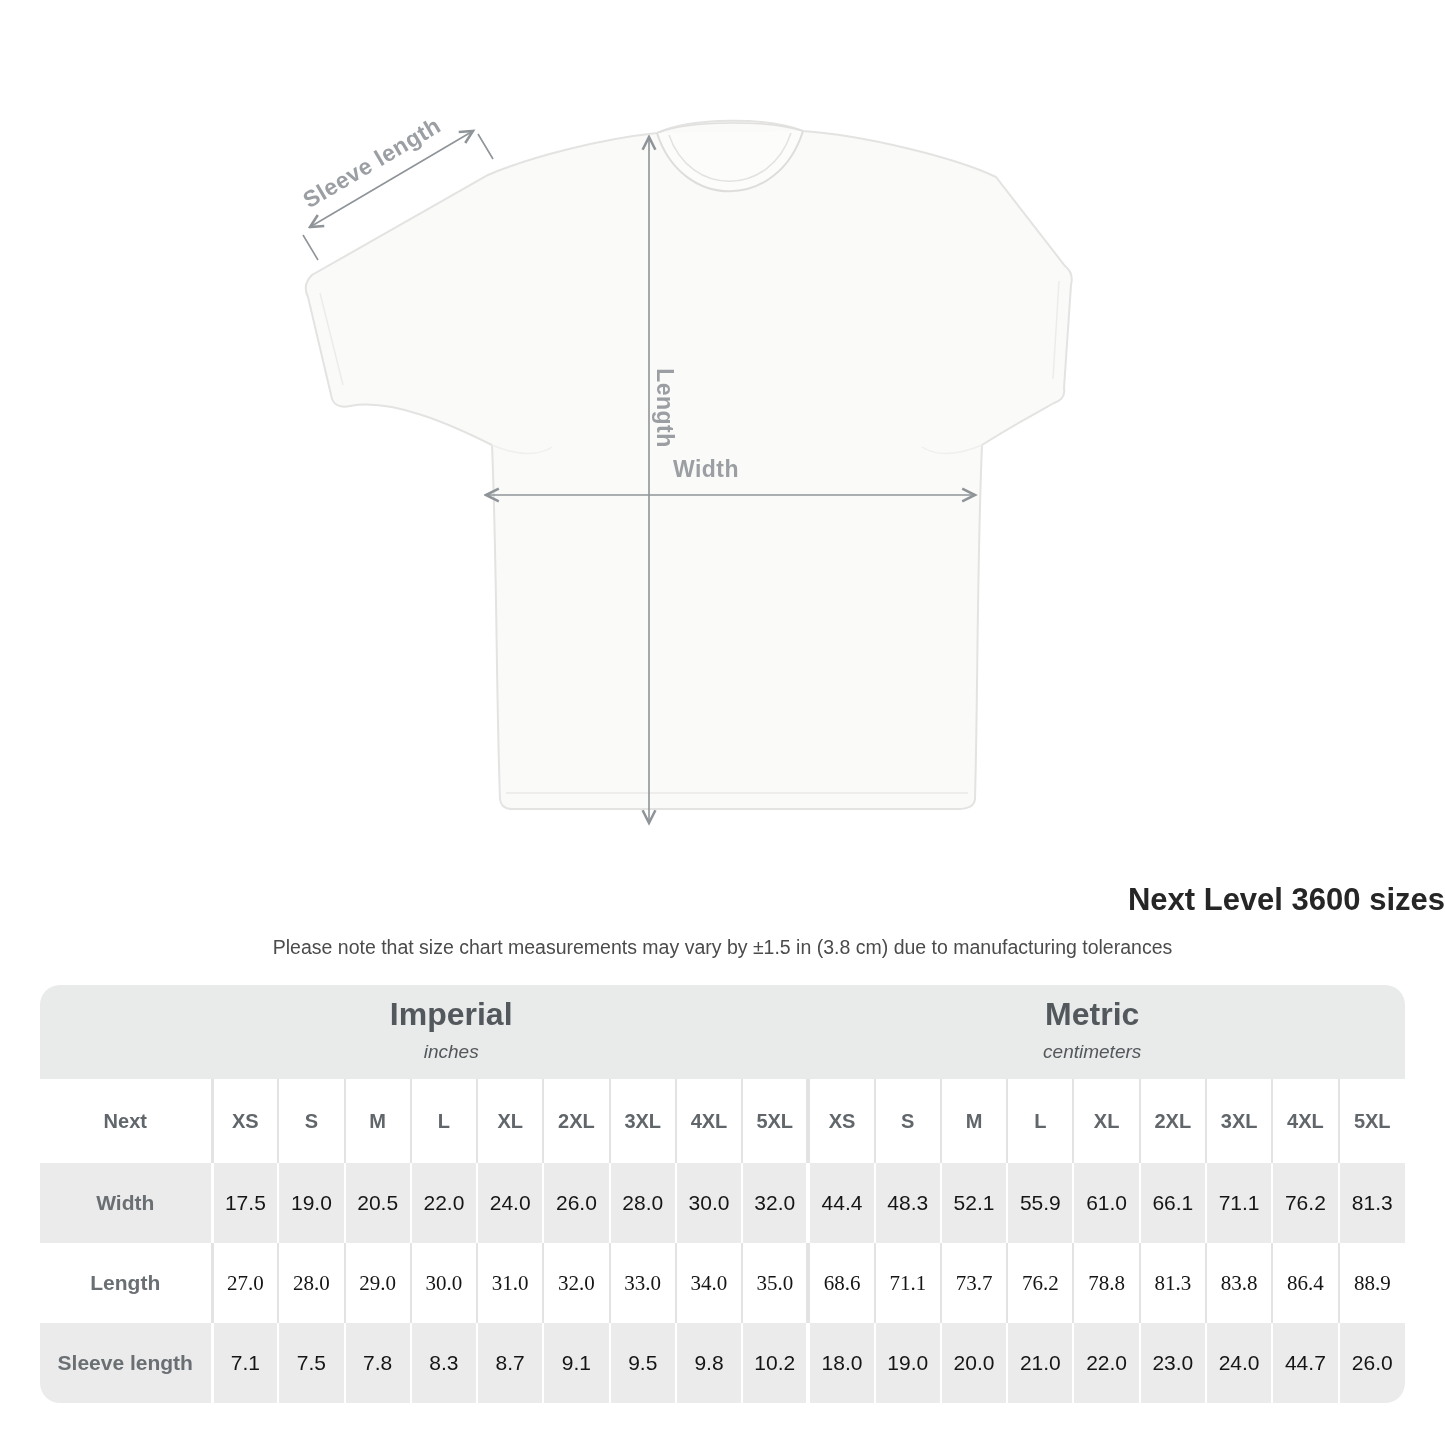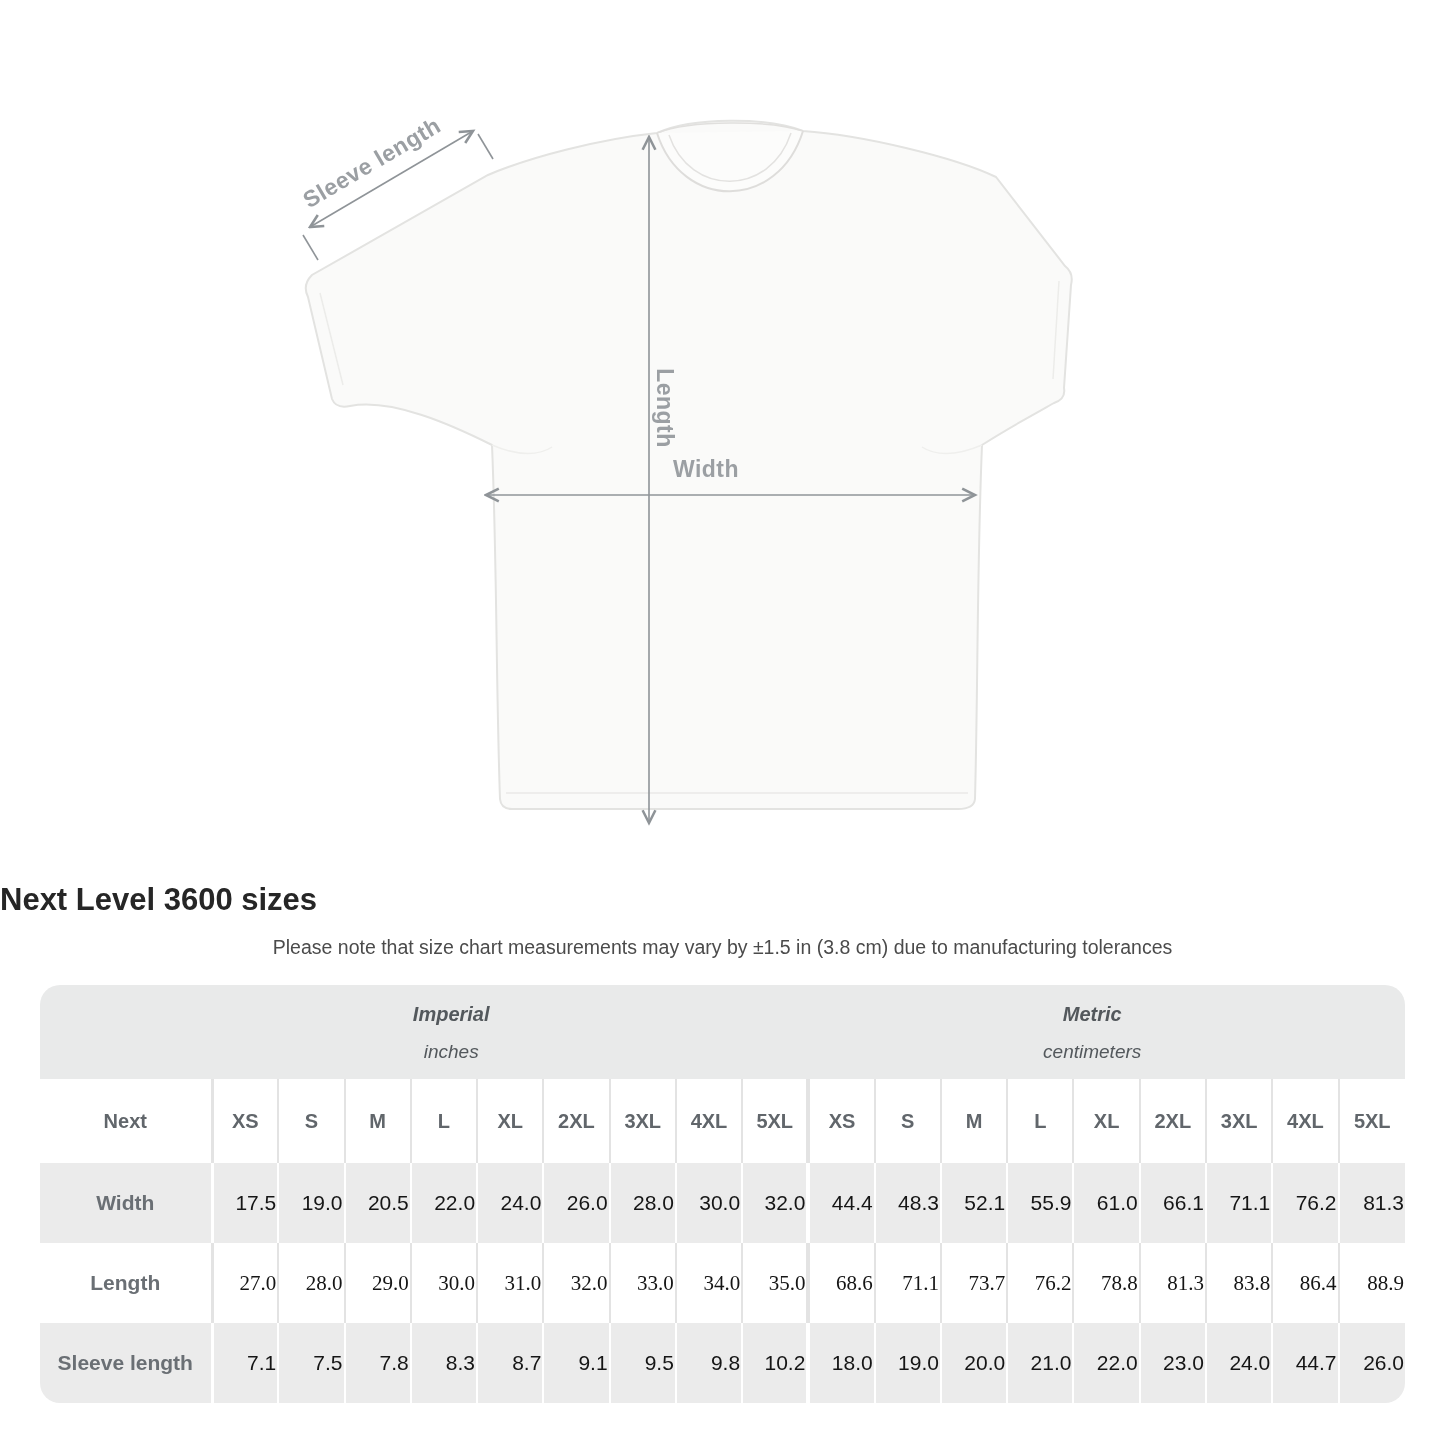--- a/index.html
+++ b/index.html
@@ -10,46 +10,46 @@
   
   .shirt-wrap{position:absolute;left:290px;top:95px;width:830px;height:760px;}
   .dim-label{
     position:absolute;font-weight:bold;color:#9b9fa3;font-size:23px;letter-spacing:.5px;
     white-space:nowrap;transform:translate(-50%,-50%);
   }
   .dim-label.sleeve{transform:translate(-50%,-50%) rotate(-30.5deg);}
   .dim-label.length{transform:translate(-50%,-50%) rotate(90deg);}
   
   .chart-title{
-    position:absolute;left:0;top:882px;width:1445px;text-align:left;
+    position:absolute;left:0;top:882px;width:1445px;text-align:right;
     font-size:31px;font-weight:bold;color:#262626;
   }
   .chart-subtitle{
     position:absolute;left:0;top:936px;width:1445px;text-align:center;
     font-size:19.5px;color:#4b4b4b;
   }
   
   .tbl-wrap{
     position:absolute;left:40px;top:985px;width:1365px;
     border-radius:20px;overflow:hidden;
   }
   table.size-table{width:100%;border-collapse:collapse;table-layout:fixed;}
   col.c-label{width:172px;}
   .band{height:92px;background:#e9eaea;vertical-align:middle;text-align:center;}
   .band-l{padding-left:55px;}
   .band-r{padding-right:30px;}
-  .g-title{font-size:20px;font-weight:bold;font-style:italic;color:#53585c;line-height:28px;}
+  .g-title{font-size:32px;font-weight:bold;color:#53585c;line-height:28px;}
   .g-sub{font-size:19px;font-style:italic;color:#53585c;line-height:24px;margin-top:12px;}
   tr.hdr-row{height:84px;background:#ffffff;}
   tr.hdr-row th{font-size:20px;font-weight:bold;color:#61666b;text-align:center;vertical-align:middle;}
   tr.data-row{height:80px;}
   tr.r-gray{background:#ebebeb;}
   tr.r-white{background:#ffffff;}
   td.lbl,th.size-h{font-size:21px;font-weight:bold;color:#6a6f74;text-align:center;vertical-align:middle;}
-  td.val{font-size:21px;color:#151515;text-align:right;vertical-align:middle;}
+  td.val{font-size:21px;color:#151515;text-align:center;vertical-align:middle;}
   
   tr.hdr-row th + th{border-left:2px solid #e3e3e3;}
   tr.r-white td + td{border-left:2px solid #e3e3e3;font-family:Liberation Serif, serif;}
   tr.r-gray td + td{border-left:2px solid #ffffff;}
   tr.hdr-row th.group-start{border-left-width:4px;}
   tr.r-white td.group-start{border-left-width:4px;}
   tr.r-gray td.group-start{border-left-width:4px;}
   tr.hdr-row th.first-data{border-left-width:3px;}
   tr.r-white td.first-data{border-left-width:3px;}
   tr.r-gray td.first-data{border-left-width:3px;}

